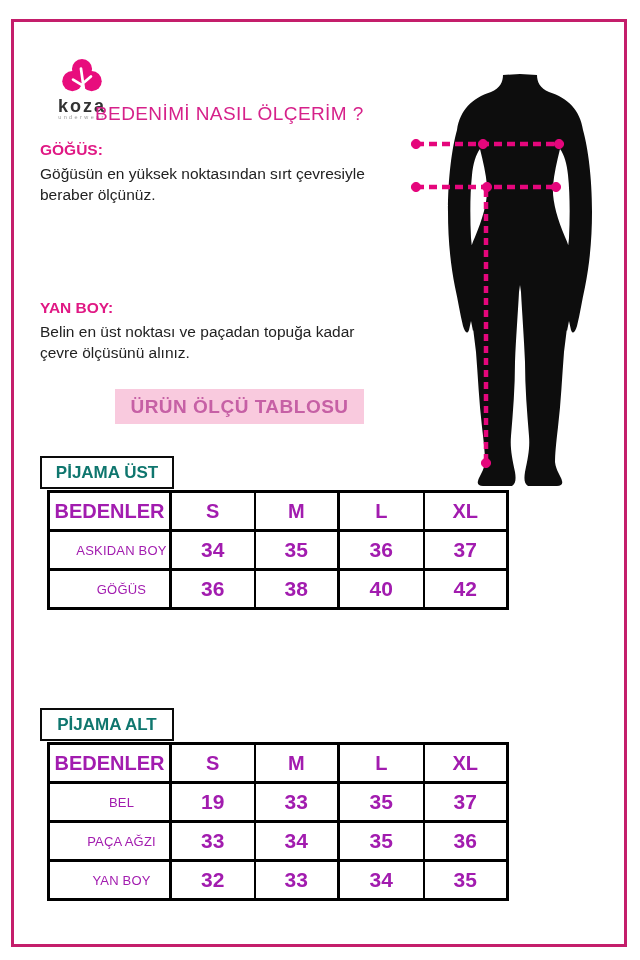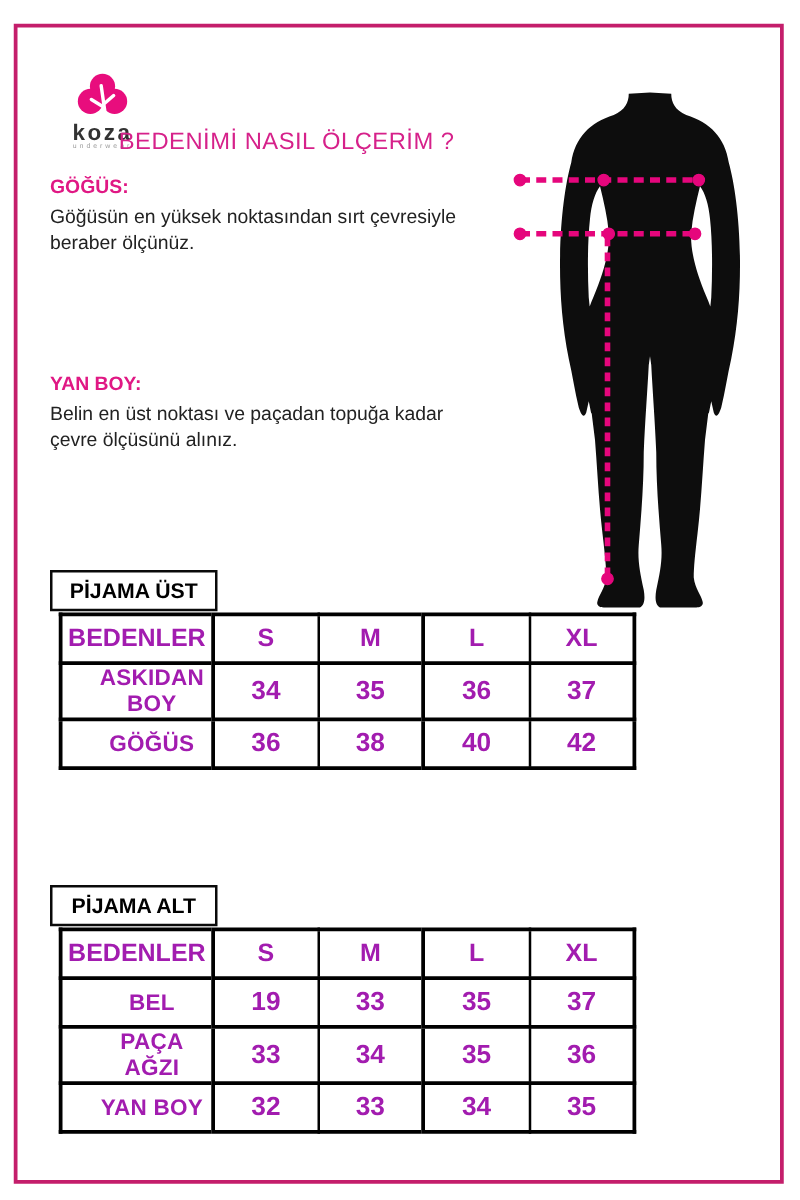--- a/index.html
+++ b/index.html
@@ -32,36 +32,36 @@
   
   .banner{
     position:absolute; left:115px; top:389px; width:249px; height:35px;
     background:#f9cade; color:#c660a5; font-size:19px; font-weight:bold;
     display:flex; align-items:center; justify-content:center; letter-spacing:.5px;
   }
   
   .tbl-title{
     position:absolute; left:40px; width:130px; height:29px; border:2px solid #0a0a0a;
     display:flex; align-items:center; justify-content:center;
-    font-size:17px; font-weight:bold; color:#000000; background:#fff;
+    font-size:17px; font-weight:bold; color:#0f766e; background:#fff;
   }
   .tbl-title.t1{top:456px;} .tbl-title.t2{top:708px;}
   
   .sizes-table{
     position:absolute; left:47px; border-collapse:collapse; table-layout:fixed;
     width:459px; background:#fff;
   }
   .sizes-table.t1{top:490px;} .sizes-table.t2{top:742px;}
   .sizes-table, .sizes-table tr{border:3px solid #000;}
   .sizes-table th, .sizes-table td{
     border:2px solid #000; text-align:center; vertical-align:middle; padding:0; color:#a21caf;
   }
   .sizes-table th{height:36px; font-size:20px; font-weight:bold;}
   .sizes-table td{height:36px;}
-  .sizes-table td.rowlabel{font-size:18px; font-weight:bold; letter-spacing:.2px;padding-left:24px;}
+  .sizes-table td.rowlabel{font-size:13px; font-weight:normal; letter-spacing:.2px;padding-left:24px;}
   .sizes-table td.val{font-size:21px; font-weight:bold;}
   .sizes-table .bl3{border-left-width:3px;}
 </style>
 </head>
 <body>
 
 <div class="page">
 
   <div class="frame"></div>
 
@@ -141,20 +141,21 @@
           <circle cx="82" cy="57" r="4.6"></circle>
           <circle cx="151" cy="57" r="4.6"></circle>
       </g>
       <g stroke="#e5067c" fill="#e5067c">
         <line x1="81" y1="60" x2="81" y2="330" stroke-width="4.5" stroke-dasharray="7 5"></line>
         <circle cx="81" cy="333" r="4.6"></circle>
       </g>
     </svg>
   </div>
 
+  <div class="banner">ÜRÜN ÖLÇÜ TABLOSU</div>
 
   <div class="tbl-title t1">PİJAMA ÜST</div>
   <table class="sizes-table t1">
     <colgroup>
         <col style="width:122px">
         <col style="width:84px">
         <col style="width:84px">
         <col style="width:85px">
         <col style="width:84px">
       </colgroup>

